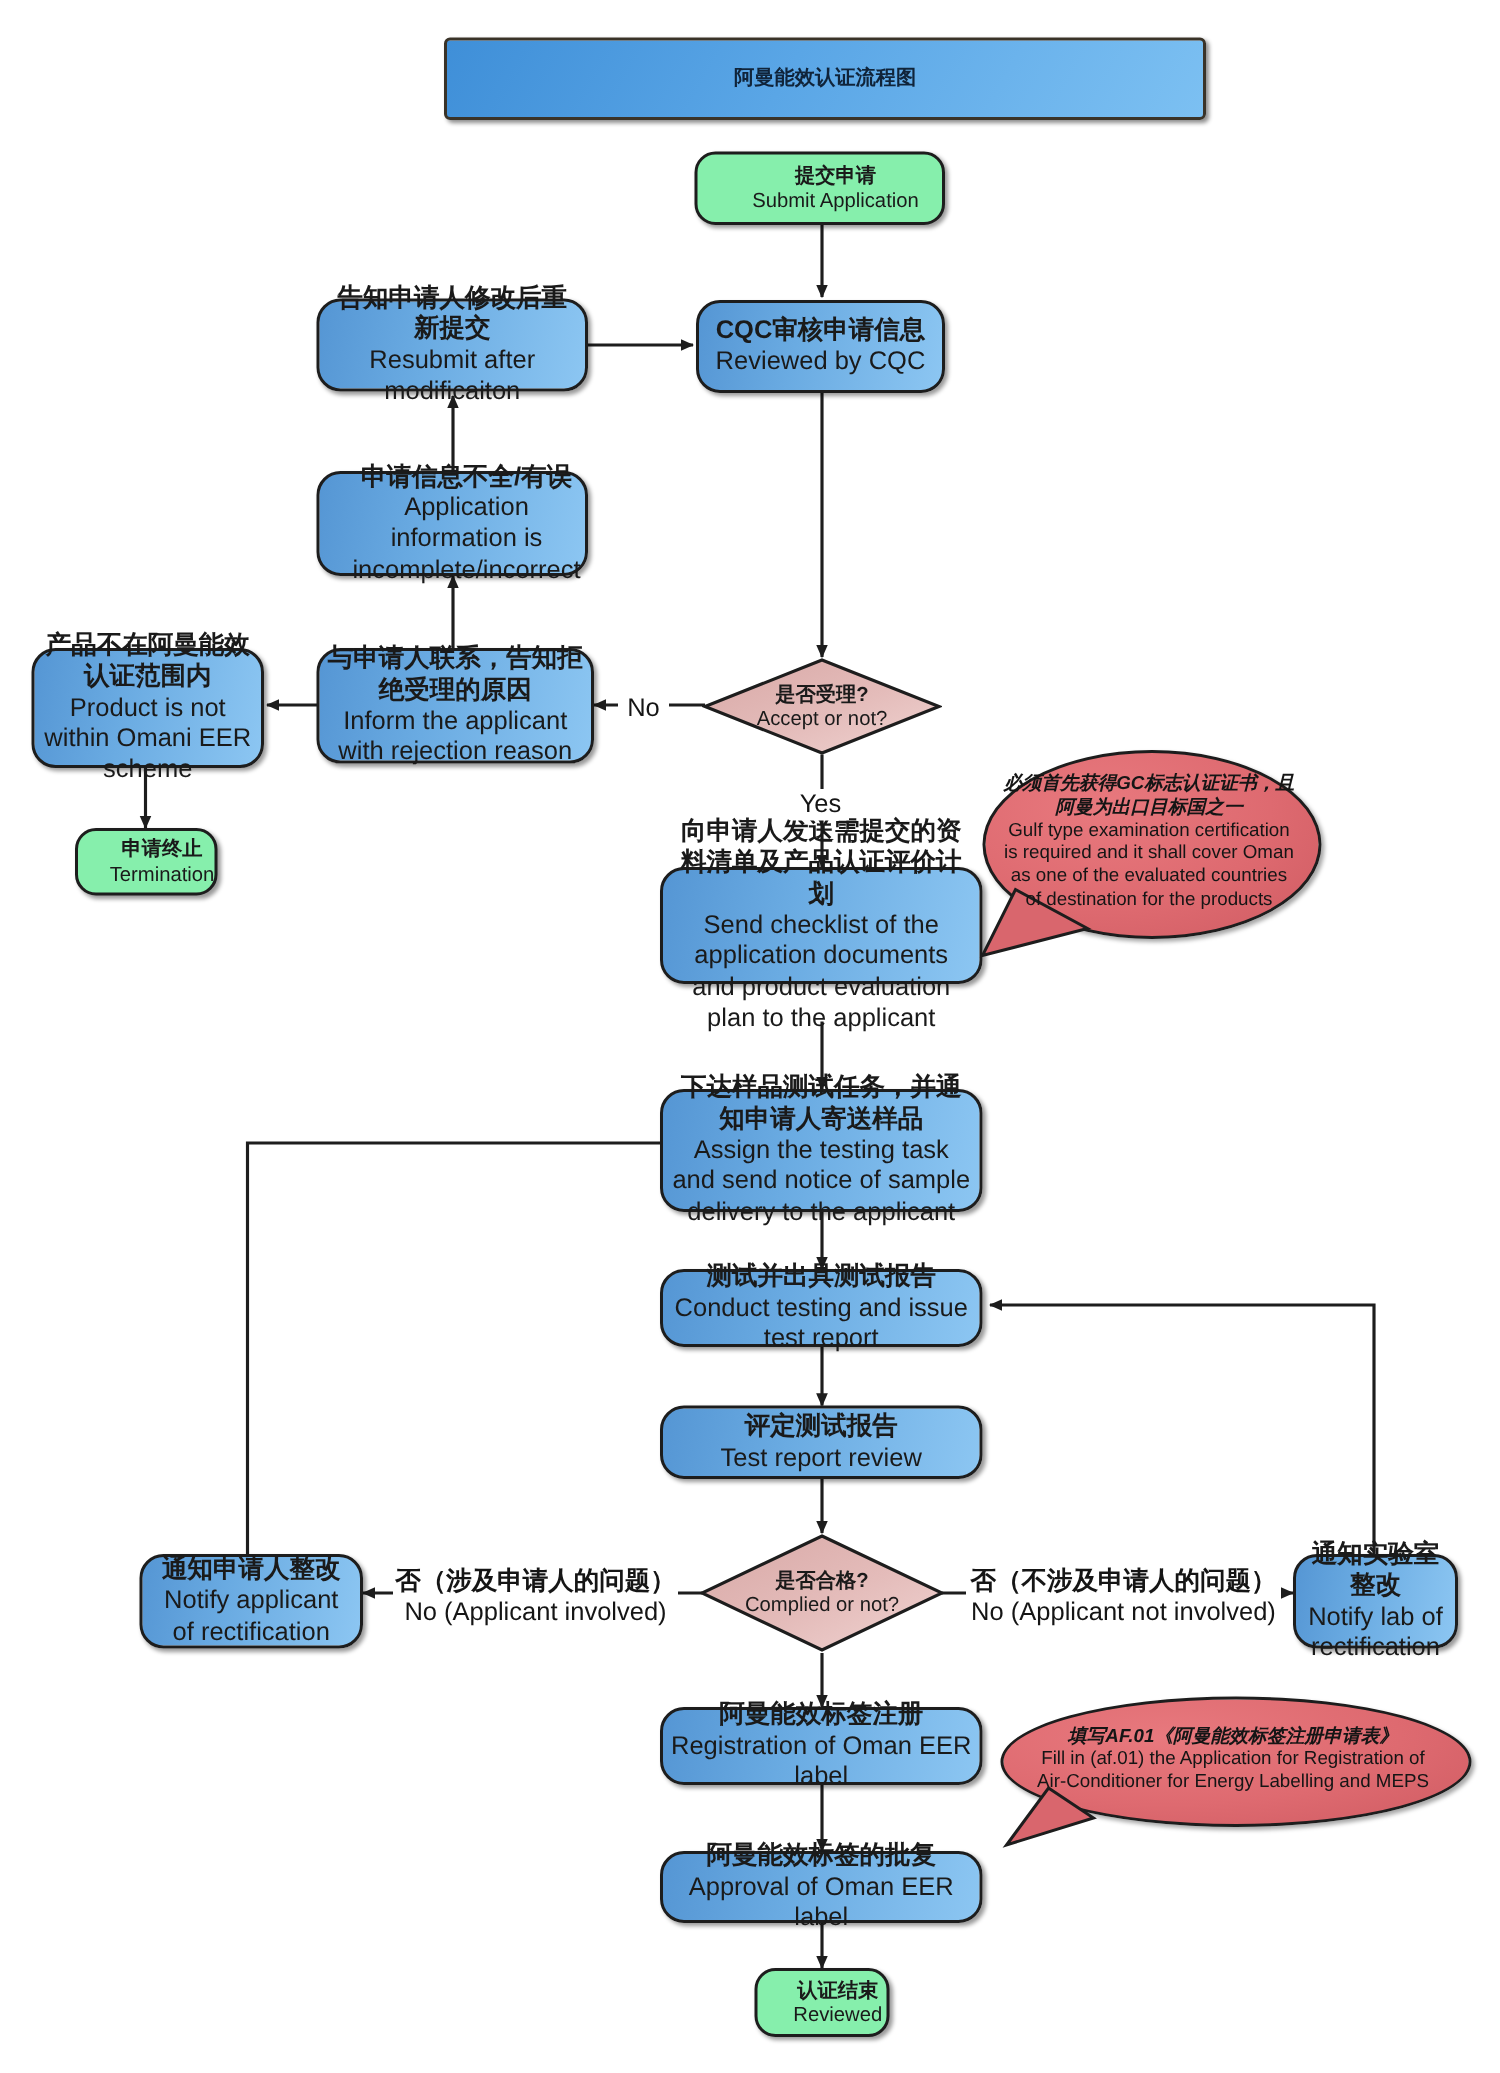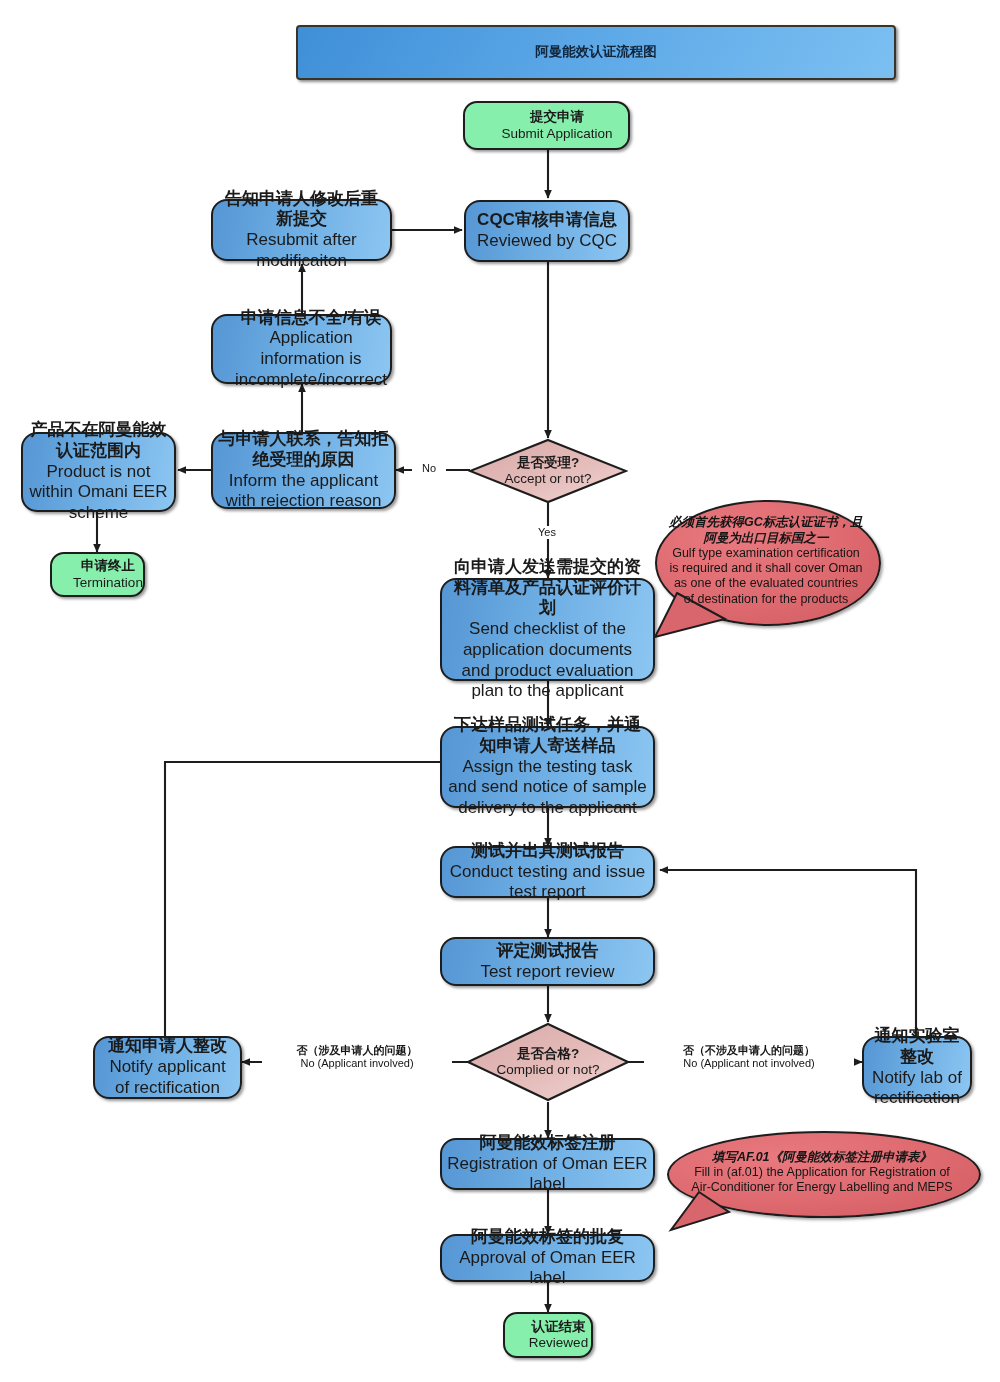--- a/index.html
+++ b/index.html
@@ -49,21 +49,21 @@
     box-shadow:2px 2px 3px rgba(0,0,0,.35);
   }
   .callout .ctxt{
     position:absolute;left:6%;top:0;width:88%;height:100%;
     display:flex;align-items:center;justify-content:center;text-align:center;
     font-size:12.5px;line-height:1.22;color:#151515;z-index:2;
   }
   .callout .zh{display:block;font-weight:600;font-style:italic;}
 
   
-  .elabel{position:absolute;z-index:5;font-size:11px;color:#151515;text-align:center;line-height:1.22;background:#fff;}
+  .elabel{position:absolute;z-index:5;font-size:17px;color:#151515;text-align:center;line-height:1.22;background:#fff;}
   .elabel .zh{display:block;font-weight:600;}
 
   #wires{position:absolute;left:0;top:0;width:1000px;height:1382px;z-index:1;}
 </style>
 </head>
 <body>
 
 <div id="canvas">
 
   <svg id="wires" viewBox="0 0 1000 1382">
@@ -109,21 +109,21 @@
       <path d="M548,1190 L548,1234"></path>
 
       <path d="M548,1282 L548,1312"></path>
 
       <path d="M165,1036 L165,762 L452,762"></path>
 
       <path d="M916,1036 L916,870 L660,870"></path>
     </g>
   </svg>
 
-  <div class="node banner" style="left:296px;top:25px;width:600px;height:55px;">
+  <div class="node banner" style="left:296px;top:25px;width:508px;height:55px;">
     <div class="txt">
       <span class="zh">阿曼能效认证流程图</span>
     </div>
   </div>
 
   <div class="node term" style="left:463px;top:101px;width:167px;height:49px;">
     <div class="txt">
       <span class="zh">提交申请</span>
       <span class="en">Submit Application</span>
     </div>
@@ -181,21 +181,21 @@
         </linearGradient>
       </defs>
       <polygon points="80,2 158,33 80,64 2,33" fill="url(#dg1)" stroke="#1d1d1d" stroke-width="2.1"></polygon>
     </svg>
     <div class="txt">
       <span class="zh">是否受理?</span>
       <span class="en">Accept or not?</span>
     </div>
   </div>
 
-  <div class="node proc" style="left:440px;top:578px;width:215px;height:103px;">
+  <div class="node proc" style="left:440px;top:578px;width:215px;height:78px;">
     <div class="txt">
       <span class="zh">向申请人发送需提交的资料清单及产品认证评价计划</span>
       <span class="en">Send checklist of the application documents and product evaluation plan to the applicant</span>
     </div>
   </div>
 
   <div class="node proc" style="left:440px;top:726px;width:215px;height:82px;">
     <div class="txt">
       <span class="zh">下达样品测试任务，并通知申请人寄送样品</span>
       <span class="en">Assign the testing task and send notice of sample delivery to the applicant</span>

